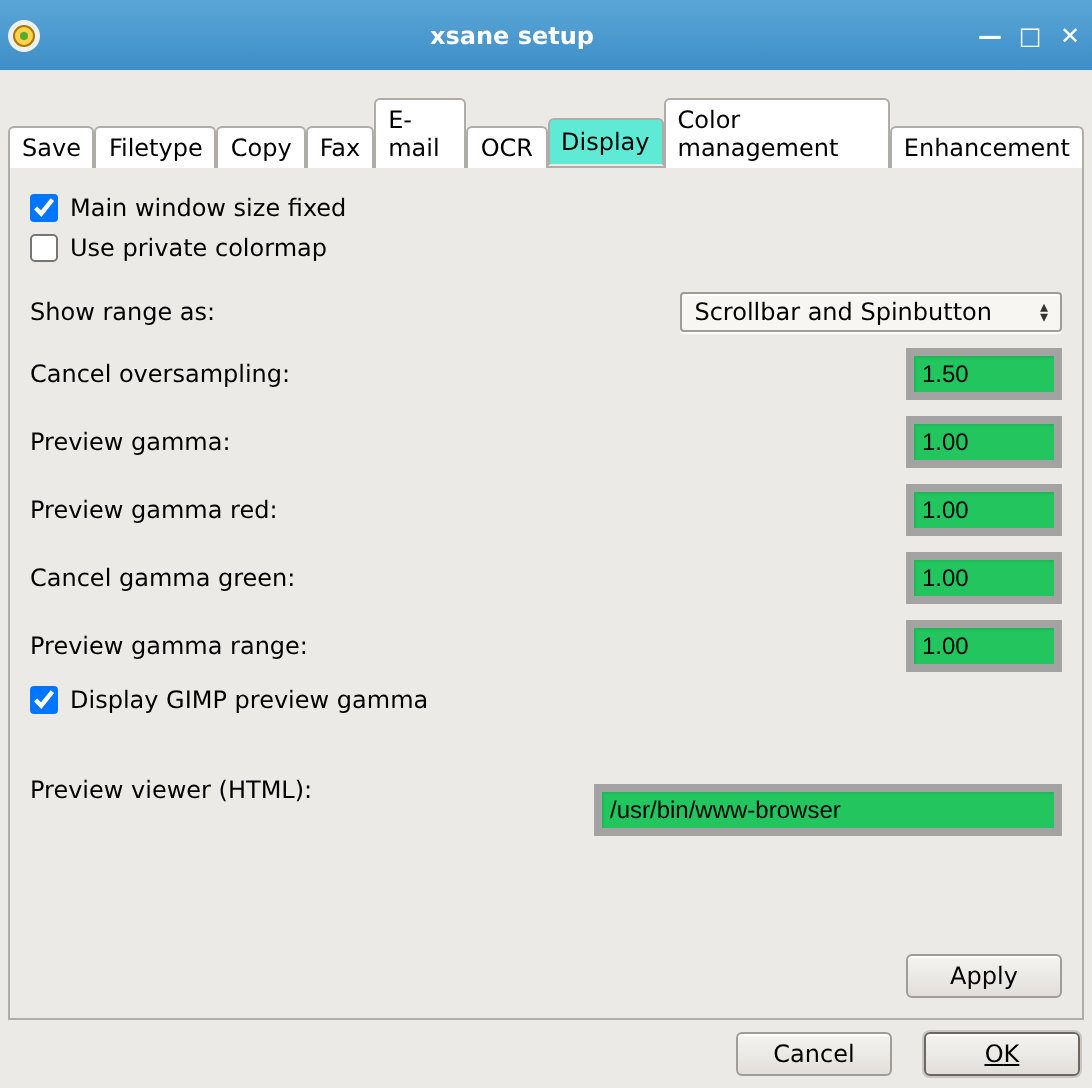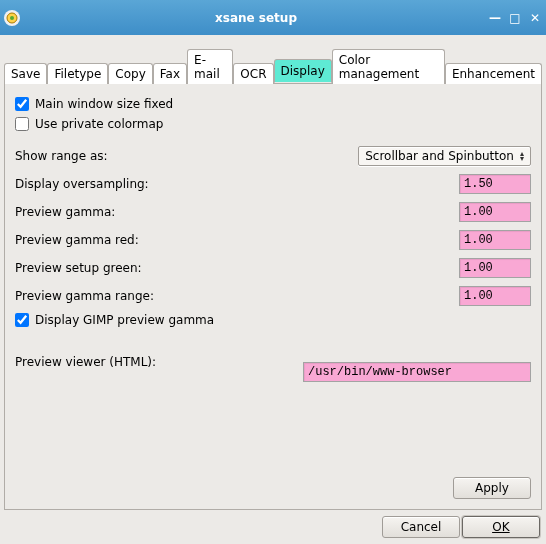--- a/index.html
+++ b/index.html
@@ -116,52 +116,52 @@
   input[type=checkbox] {
     width:14px;height:14px;
     margin:0;
   }
   .dropdown {
     display:flex;
     align-items:center;
     border:1px solid #a09c97;
     background:#f8f6f3;
     padding:2px 6px;
-    gap:6px;
+    gap:24px;
     border-radius:2px;
     cursor:pointer;
     box-shadow: inset 0 1px 0 #fff, 0 1px 0 #fff;
   }
   .dropdown .dd-arrows {
     display:flex;
     flex-direction:column;
     line-height:5px;
     font-size:8px;
     color:#333;
   }
   input[type=text] {
-    border:1px solid #a3a3a3;
-    background:#f9a8d4;
+    border:4px solid #a3a3a3;
+    background:#22c55e;
     padding:2px 4px;
-    font-family:Liberation Mono, monospace;
+    font-family:Liberation Sans, sans-serif;
     font-size:12px;
     box-shadow: inset 1px 1px 1px rgba(0,0,0,0.07);
   }
   .numfield {
     width:62px;
     text-align:left;
   }
   .widefield {
     width:218px;
     margin-top:20px;
   }
   .button-row {
     display:flex;
     justify-content:flex-end;
-    gap:2px;
+    gap:16px;
     padding:6px 2px 2px 2px;
   }
   .btn {
     border:1px solid #a09c97;
     background:linear-gradient(to bottom,#f6f4f1,#e2dfda);
     padding:3px 12px;
     border-radius:3px;
     cursor:pointer;
     min-width:52px;
     text-align:center;
@@ -235,34 +235,34 @@
         <div class="dropdown">
           <span>Scrollbar and Spinbutton</span>
           <span class="dd-arrows">
               <span>▴</span>
               <span>▾</span>
             </span>
         </div>
       </div>
 
       <div class="row">
-        <span class="label">Display oversampling:</span>
+        <span class="label">Cancel oversampling:</span>
         <input class="numfield" type="text" value="1.50" style="">
       </div>
 
       <div class="row">
         <span class="label">Preview gamma:</span>
         <input class="numfield" type="text" value="1.00" style="">
       </div>
       <div class="row">
         <span class="label">Preview gamma red:</span>
         <input class="numfield" type="text" value="1.00" style="">
       </div>
       <div class="row">
-        <span class="label">Preview setup green:</span>
+        <span class="label">Cancel gamma green:</span>
         <input class="numfield" type="text" value="1.00" style="">
       </div>
       <div class="row">
         <span class="label">Preview gamma range:</span>
         <input class="numfield" type="text" value="1.00" style="">
       </div>
 
       <div class="check-row">
         <input type="checkbox" checked="" style="">
         <span>Display GIMP preview gamma</span>

